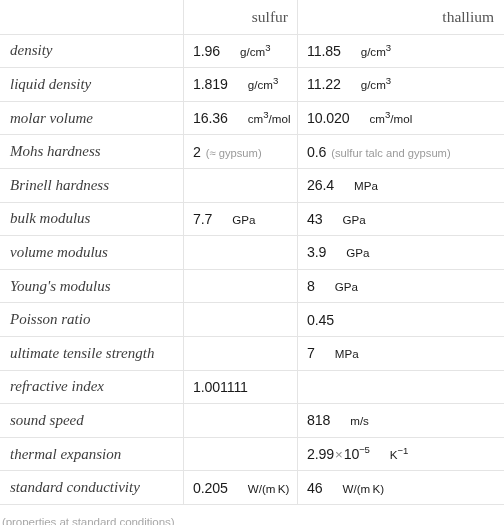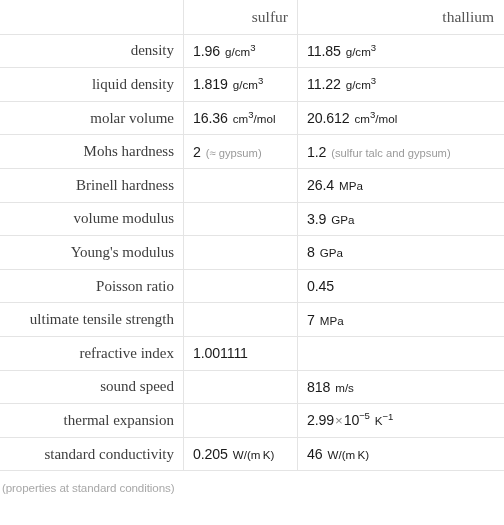--- a/index.html
+++ b/index.html
@@ -55,32 +55,33 @@
     font-family: "Liberation Serif", serif;
     font-weight: normal;
     font-size: 15.5px;
     color: #555555;
     text-align: right;
   }
   .rowlabel {
     font-family: "Liberation Serif", serif;
     font-size: 15px;
     color: #3d3d3d;
-    text-align: right;
+    text-align: left;
+    font-style: italic;
   }
   .val {
     font-family: "Liberation Sans", sans-serif;
     font-size: 13.3px;
     color: #1a1a1a;
     text-align: left;
     letter-spacing: -0.15px;
   }
   .val .unit {
     font-size: 11.6px;
-    margin-left: 5px;
+    margin-left: 20px;
     letter-spacing: 0;
   }
   .val .note {
     font-size: 11.2px;
     color: #9a9a9a;
     margin-left: 5px;
     letter-spacing: 0;
   }
   .val sup {
     font-size: 9.6px;
@@ -126,31 +127,36 @@
           <td class="val"><span class="big">11.85</span><span class="unit">g/cm<sup>3</sup></span></td>
         </tr>
         <tr>
           <td class="rowlabel">liquid density</td>
           <td class="val"><span class="big">1.819</span><span class="unit">g/cm<sup>3</sup></span></td>
           <td class="val"><span class="big">11.22</span><span class="unit">g/cm<sup>3</sup></span></td>
         </tr>
         <tr>
           <td class="rowlabel">molar volume</td>
           <td class="val"><span class="big">16.36</span><span class="unit">cm<sup>3</sup>/mol</span></td>
-          <td class="val"><span class="big">20.612</span><span class="unit">cm<sup>3</sup>/mol</span></td>
+          <td class="val"><span class="big">10.020</span><span class="unit">cm<sup>3</sup>/mol</span></td>
         </tr>
         <tr>
           <td class="rowlabel">Mohs hardness</td>
           <td class="val"><span class="big">2</span><span class="note">(≈ gypsum)</span></td>
-          <td class="val"><span class="big">1.2</span><span class="note">(sulfur talc and gypsum)</span></td>
+          <td class="val"><span class="big">0.6</span><span class="note">(sulfur talc and gypsum)</span></td>
         </tr>
         <tr>
           <td class="rowlabel">Brinell hardness</td>
           <td class="val"></td>
           <td class="val"><span class="big">26.4</span><span class="unit">MPa</span></td>
+        </tr>
+        <tr>
+          <td class="rowlabel">bulk modulus</td>
+          <td class="val"><span class="big">7.7</span><span class="unit">GPa</span></td>
+          <td class="val"><span class="big">43</span><span class="unit">GPa</span></td>
         </tr>
         <tr>
           <td class="rowlabel">volume modulus</td>
           <td class="val"></td>
           <td class="val"><span class="big">3.9</span><span class="unit">GPa</span></td>
         </tr>
         <tr>
           <td class="rowlabel">Young's modulus</td>
           <td class="val"></td>
           <td class="val"><span class="big">8</span><span class="unit">GPa</span></td>

